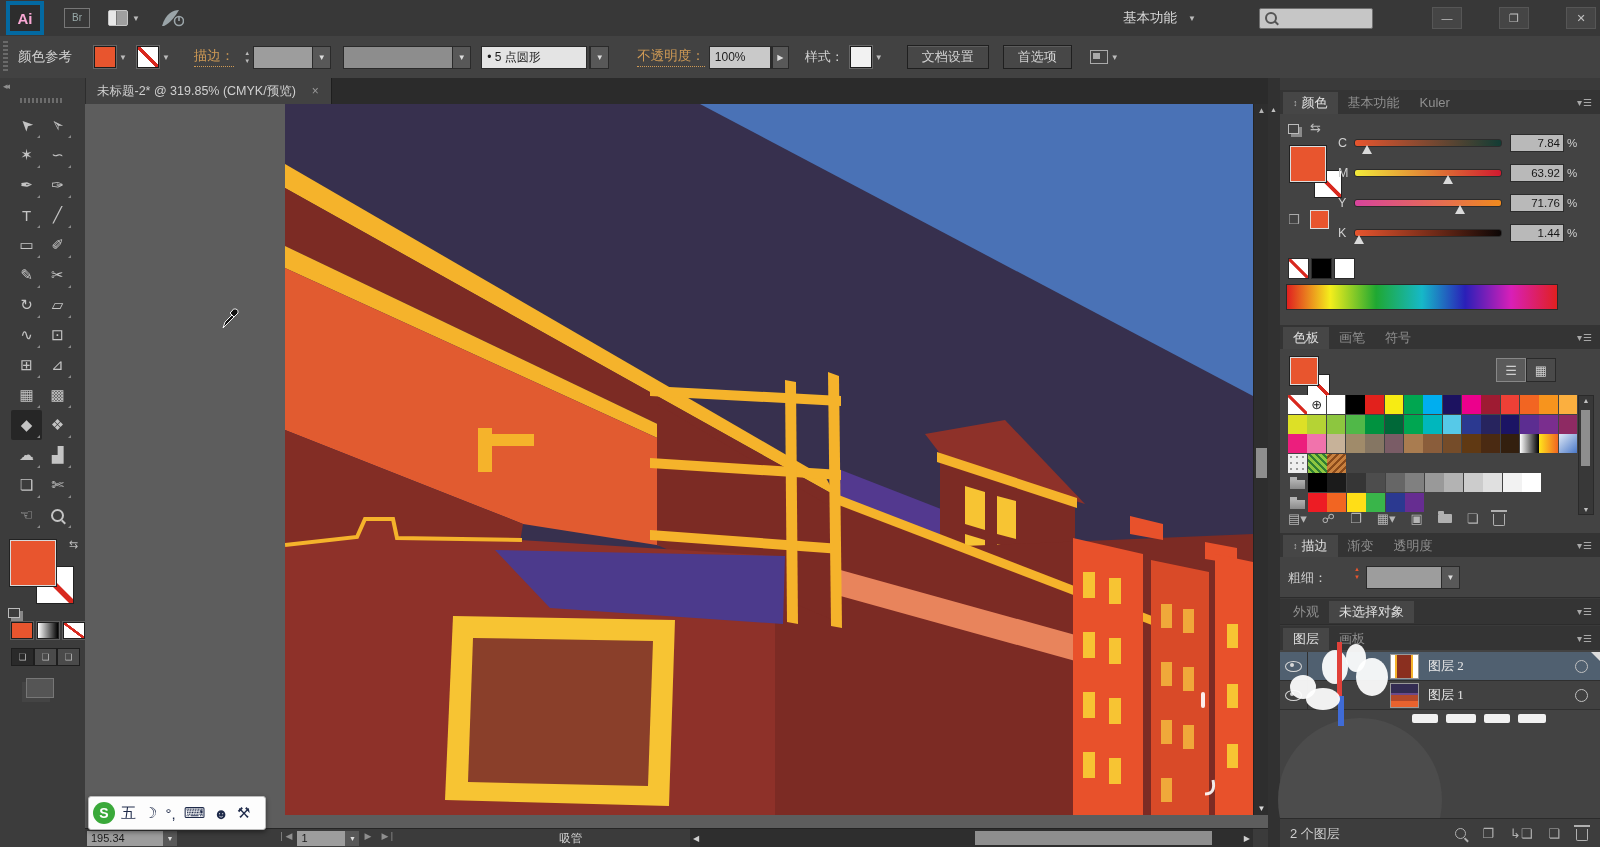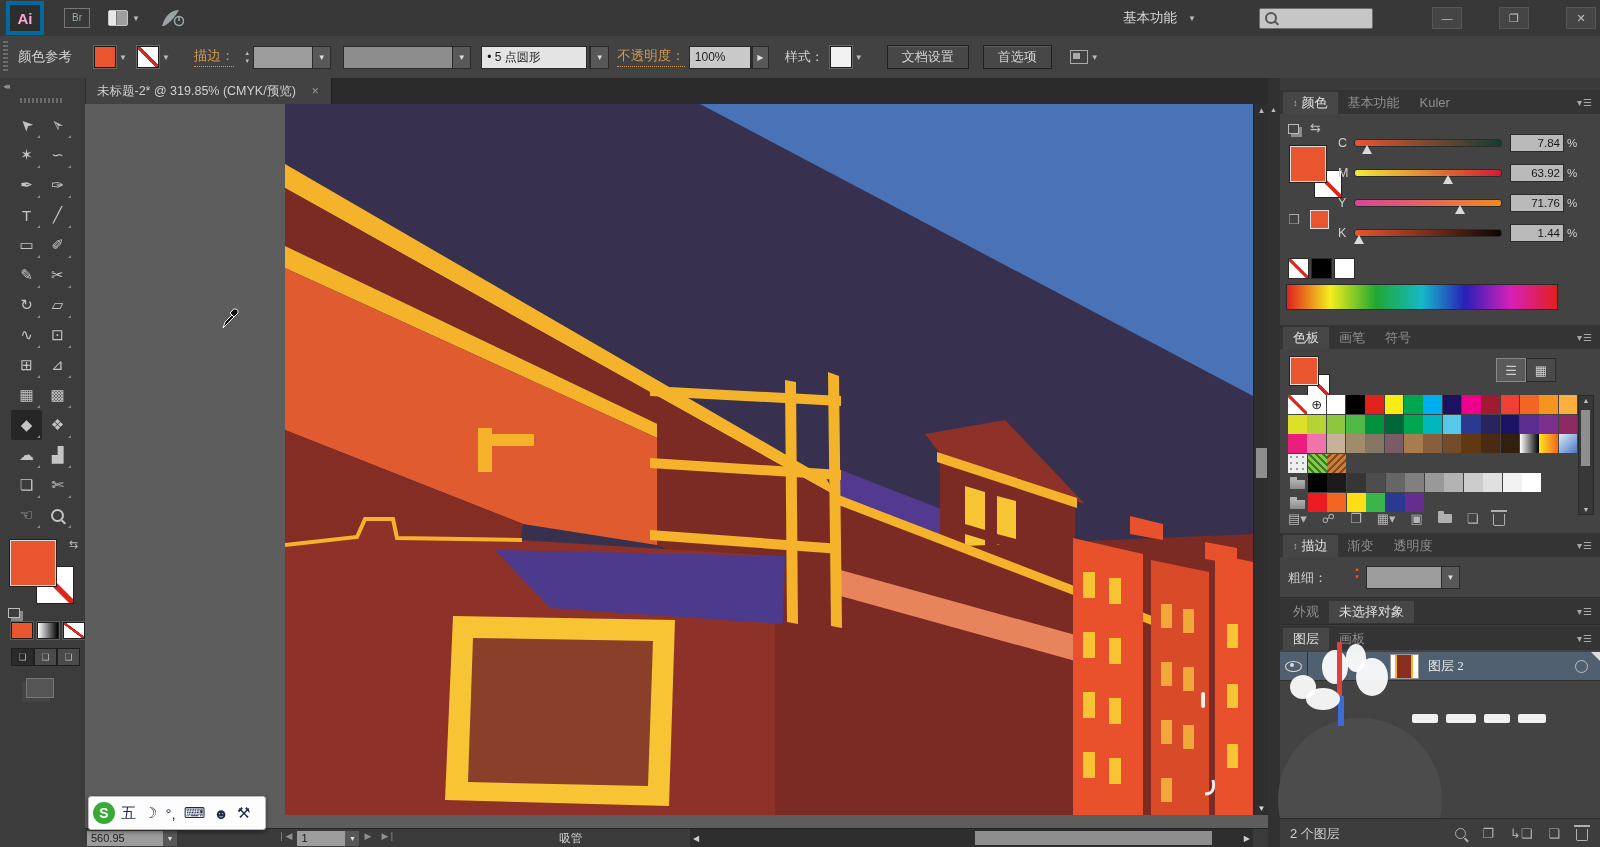--- a/index.html
+++ b/index.html
@@ -255,21 +255,21 @@
   <div class="combo" style="width:126px;margin-left:12px;background:#8d8d8d;">
       <span class="val"></span>
       <span class="dd">▼</span>
     </div>
   <div class="combo" style="width:104px;margin-left:10px;background:#e4e4e4;">
     <span class="val"><span>•</span> <span>5 点圆形</span></span>
   </div>
   <div class="combo" style="width:18px;margin-left:2px;">
       <span class="dd" style="width:100%;">▼</span>
     </div>
-  <span class="amber" style="margin-left:8px;">不透明度：</span>
+  <span class="amber" style="margin-left:28px;">不透明度：</span>
   <div class="combo" style="width:60px;margin-left:4px;background:#c9c9c9;">
     <span class="val">100%</span>
   </div>
   <div class="combo" style="width:16px;">
       <span class="dd" style="width:100%;">▶</span>
     </div>
   <span style="margin-left:16px;color:#d2d2d2;">样式：</span>
   <div class="chip" style="background:#f2f2f2;margin-left:6px;"></div>
   <span class="mini-dd">▼</span>
   <div class="btn">文档设置</div>
@@ -461,21 +461,21 @@
   </svg>
 
   <div id="vscroll">
     <div class="vsb-up">▲</div>
     <div class="vsb-thumb"></div>
     <div class="vsb-down">▼</div>
   </div>
 
   <div id="canvas-status">
     <div class="zoom-combo">
-      <span class="zv">560.95</span>
+      <span class="zv">195.34</span>
       <span class="dd">▼</span>
     </div>
     <div class="ab-combo">
       <span class="navarr">❘◀</span>
       <span class="zv">1</span>
       <span class="dd">▼</span>
       <span class="navarr">▶</span>
       <span class="navarr">▶❘</span>
     </div>
     <div id="tool-status">吸管</div>
@@ -706,20 +706,28 @@
     <div id="layer-rows">
         <div class="lrow selected">
           <div class="lcell leye">
             <span class="eye"></span>
           </div>
           <div class="lthumb thumb-l2"></div>
           <div class="llabel">图层 2</div>
           <span class="ltarget"></span>
           <div class="lcorner"></div>
         </div>
+        <div class="lrow">
+          <div class="lcell leye">
+            <span class="eye"></span>
+          </div>
+          <div class="lthumb thumb-l1"></div>
+          <div class="llabel">图层 1</div>
+          <span class="ltarget"></span>
+        </div>
       </div>
     <div id="layers-bottom">
       <span class="cnt">2 个图层</span>
       <span class="icons">
         <span class="mag-ico"></span>
         <span>❐</span>
         <span>↳❏</span>
         <span>❏</span>
         <span class="trash-ico"></span>
       </span>

